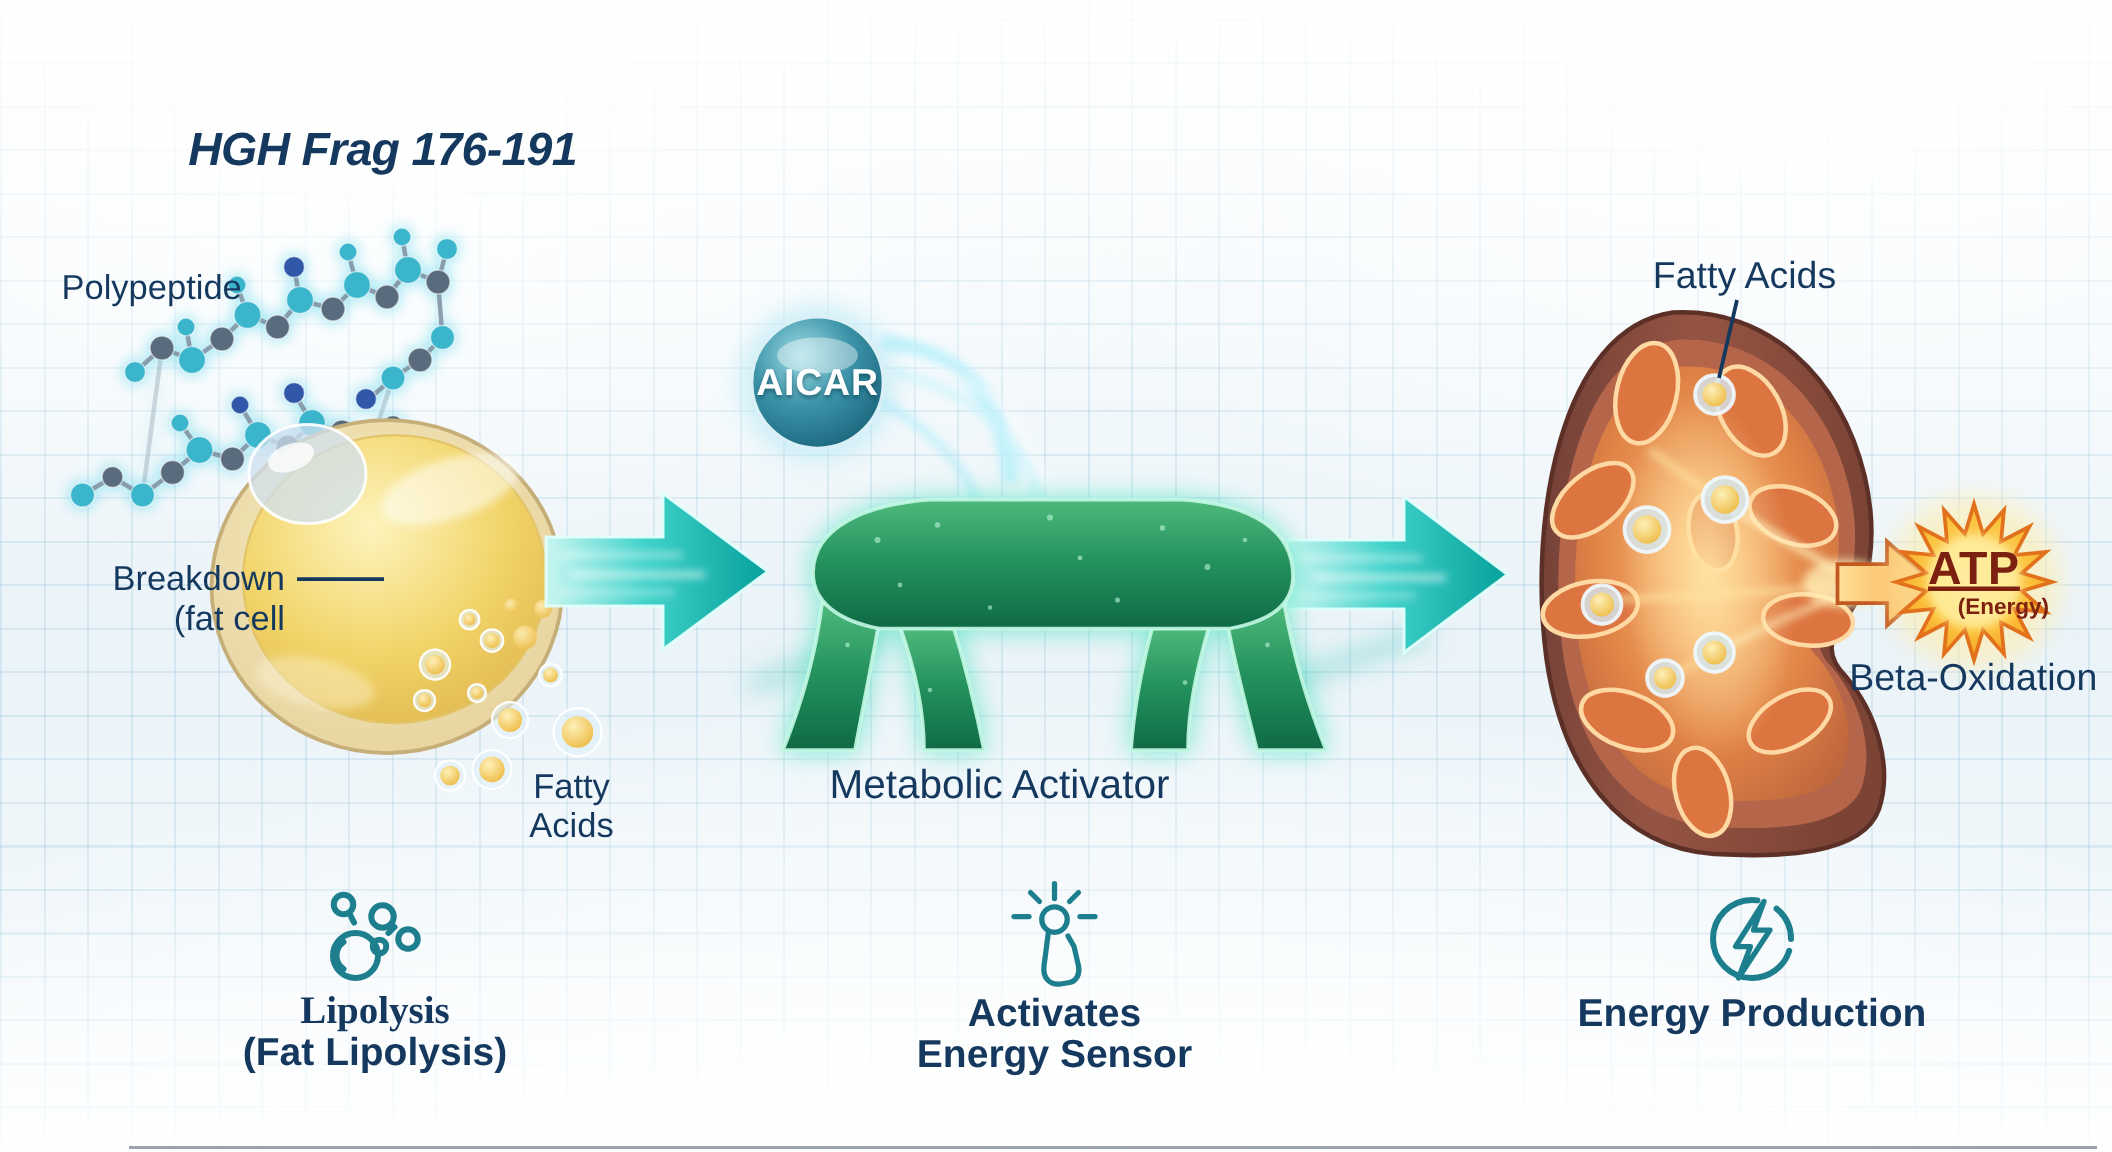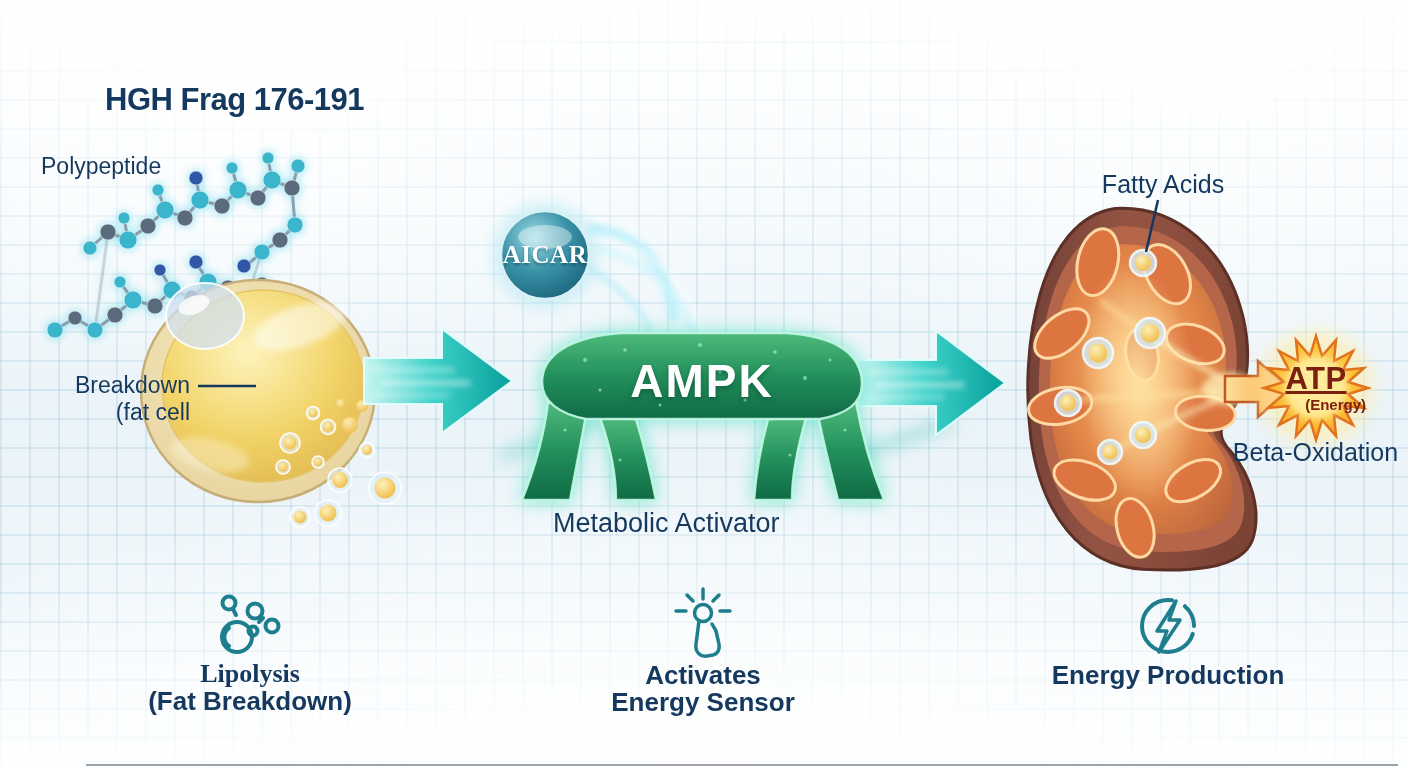--- a/index.html
+++ b/index.html
@@ -12,26 +12,26 @@
       repeating-linear-gradient(0deg, rgba(160,200,222,.30) 0 1.5px, rgba(0,0,0,0) 1.5px 29px),
       repeating-linear-gradient(90deg, rgba(160,200,222,.30) 0 1.5px, rgba(0,0,0,0) 1.5px 29px),
       linear-gradient(180deg,#fdfeff 0%,#f2f8fb 35%,#eaf3f8 55%,#f7fbfd 100%);
   }
   .canvas::after{content:"";position:absolute;inset:0;pointer-events:none;
     background:
       linear-gradient(180deg, rgba(255,255,255,.85) 0%, rgba(255,255,255,0) 20%),
       linear-gradient(0deg, rgba(255,255,255,.85) 0%, rgba(255,255,255,0) 22%);}
   .art{position:absolute;left:0;top:0;z-index:2;}
   .txt{position:absolute;z-index:5;color:#15395e;}
-  .title{font-size:31px;font-weight:bold;letter-spacing:-.5px;}
+  .title{font-size:31px;font-weight:bold;letter-spacing:-.5px;text-align:center;font-style:italic;}
   .lbl{font-size:23px;font-weight:500;}
   .caption{font-size:26px;font-weight:600;text-align:center;line-height:28px;}
   .pre{white-space:pre-line;}
   .white-bold{color:#fff;font-weight:bold;text-align:center;}
-  .aicar-t{font-size:25px;letter-spacing:.5px;text-shadow:0 2px 3px rgba(5,55,70,.55);font-family:Liberation Serif, serif;}
+  .aicar-t{font-size:25px;letter-spacing:.5px;text-shadow:0 2px 3px rgba(5,55,70,.55);}
   .ampk-t{font-size:46px;letter-spacing:2px;text-shadow:0 3px 5px rgba(5,70,45,.5);}
   .atp-t{font-size:31px;font-weight:bold;color:#7c200f;text-align:center;line-height:30px;letter-spacing:.5px;}
   .atp-s{font-size:15px;font-weight:bold;color:#7c200f;text-align:right;}
   .bottom-line{position:absolute;left:86px;width:1312px;top:764px;height:2px;
     background:rgba(38,50,72,.45);z-index:6;}
 </style>
 </head>
 <body>
 
 <div class="canvas">
@@ -370,38 +370,39 @@
   </g>
 
   <g>
     <circle cx="1168" cy="626" r="26" fill="none" stroke="#1d7f8e" stroke-width="4" stroke-dasharray="118 14" stroke-dashoffset="-8" stroke-linecap="round"></circle>
     <polygon points="1176,601 1157,631 1167,631 1159,652 1180,620 1169,620" fill="none" stroke="#1d7f8e" stroke-width="3.5" stroke-linejoin="round"></polygon>
   </g>
 </svg>
 
   <div class="txt title" style="left:105px;top:82px;width:300px;">HGH Frag 176-191</div>
 
-  <div class="txt lbl" style="left:41px;top:153px;">Polypeptide</div>
+  <div class="txt lbl" style="left:41px;top:178px;">Polypeptide</div>
 
   <div class="txt lbl" style="left:40px;top:372px;width:150px;text-align:right;">Breakdown</div>
   <div class="txt lbl" style="left:40px;top:399px;width:150px;text-align:right;">(fat cell</div>
 
+  <div class="txt lbl pre" style="left:331px;top:511px;width:100px;text-align:center;line-height:26px;">Fatty
+Acids</div>
 
   <div class="txt white-bold aicar-t" style="left:495px;top:241px;width:100px;z-index:6;">AICAR</div>
-  <div class="txt white-bold ampk-t" style="left:592px;top:354px;width:220px;z-index:6;">AMPK</div>
   <div class="txt lbl" style="left:553px;top:508px;width:300px;font-size:27px;">Metabolic Activator</div>
 
   <div class="txt lbl" style="left:1063px;top:170px;width:200px;text-align:center;font-size:25px;">Fatty Acids</div>
 
   <div class="txt atp-t" style="left:1266px;top:364px;width:100px;z-index:6;text-decoration:underline;">ATP</div>
   <div class="txt atp-s" style="left:1266px;top:396px;width:100px;z-index:6;">(Energy)</div>
   <div class="txt lbl" style="left:1213px;top:438px;width:205px;text-align:center;font-size:25px;">Beta-Oxidation</div>
 
   <div class="txt caption" style="left:150px;top:660px;width:200px;font-family:Liberation Serif, serif;">Lipolysis</div>
-  <div class="txt caption" style="left:128px;top:687px;width:244px;">(Fat Breakdown)</div>
+  <div class="txt caption" style="left:128px;top:687px;width:244px;">(Fat Lipolysis)</div>
 
   <div class="txt caption" style="left:603px;top:661px;width:200px;text-align:center;">Activates</div>
   <div class="txt caption" style="left:583px;top:688px;width:240px;">Energy Sensor</div>
 
   <div class="txt caption" style="left:1038px;top:661px;width:260px;">Energy Production</div>
 
   <div class="bottom-line"></div>
 </div>
 
 </body></html>

